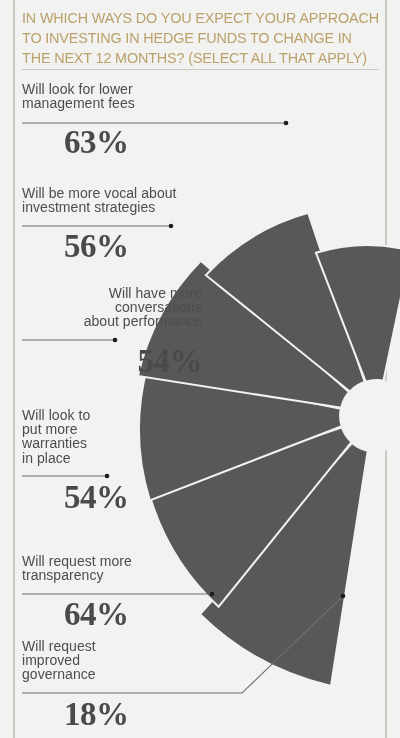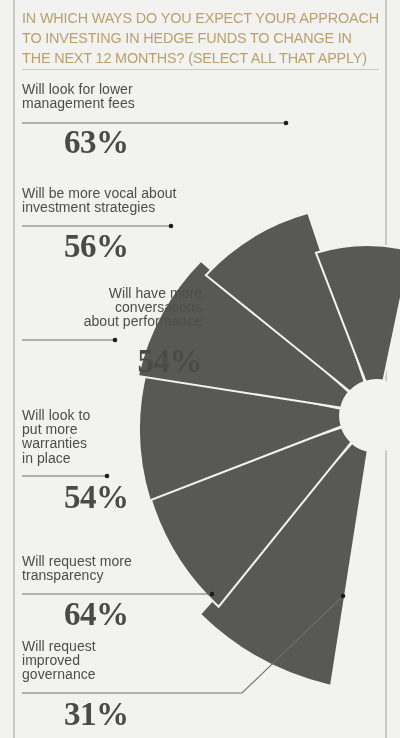--- a/index.html
+++ b/index.html
@@ -190,16 +190,16 @@
   <div class="label-block" style="left:22px; top:554px; width:180px;">
     <div class="label-text">Will request more
 transparency</div>
     <div class="pct" style="margin-top:15px;">64%</div>
   </div>
 
   <div class="label-block" style="left:22px; top:639px; width:180px;">
     <div class="label-text">Will request
 improved
 governance</div>
-    <div class="pct" style="margin-top:15px;">31%</div>
+    <div class="pct" style="margin-top:15px;">18%</div>
   </div>
 
 </div>
 
 </body></html>

